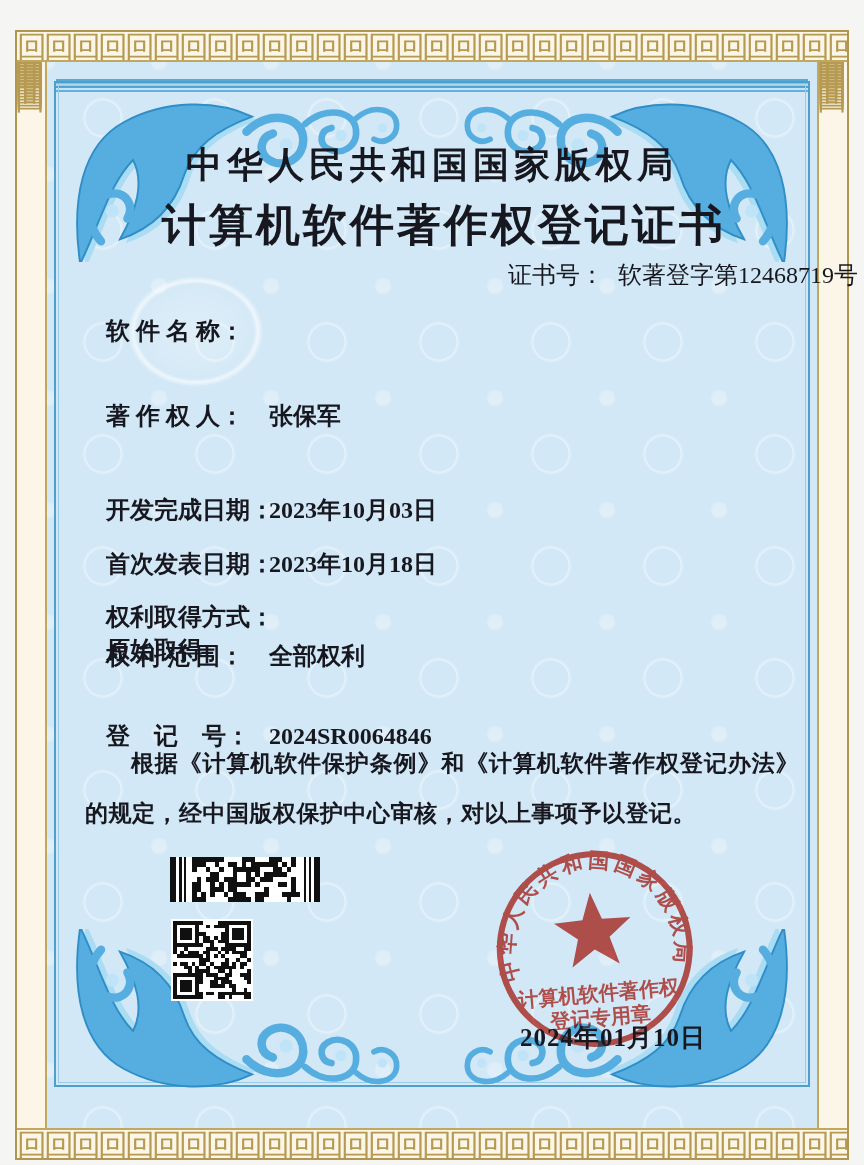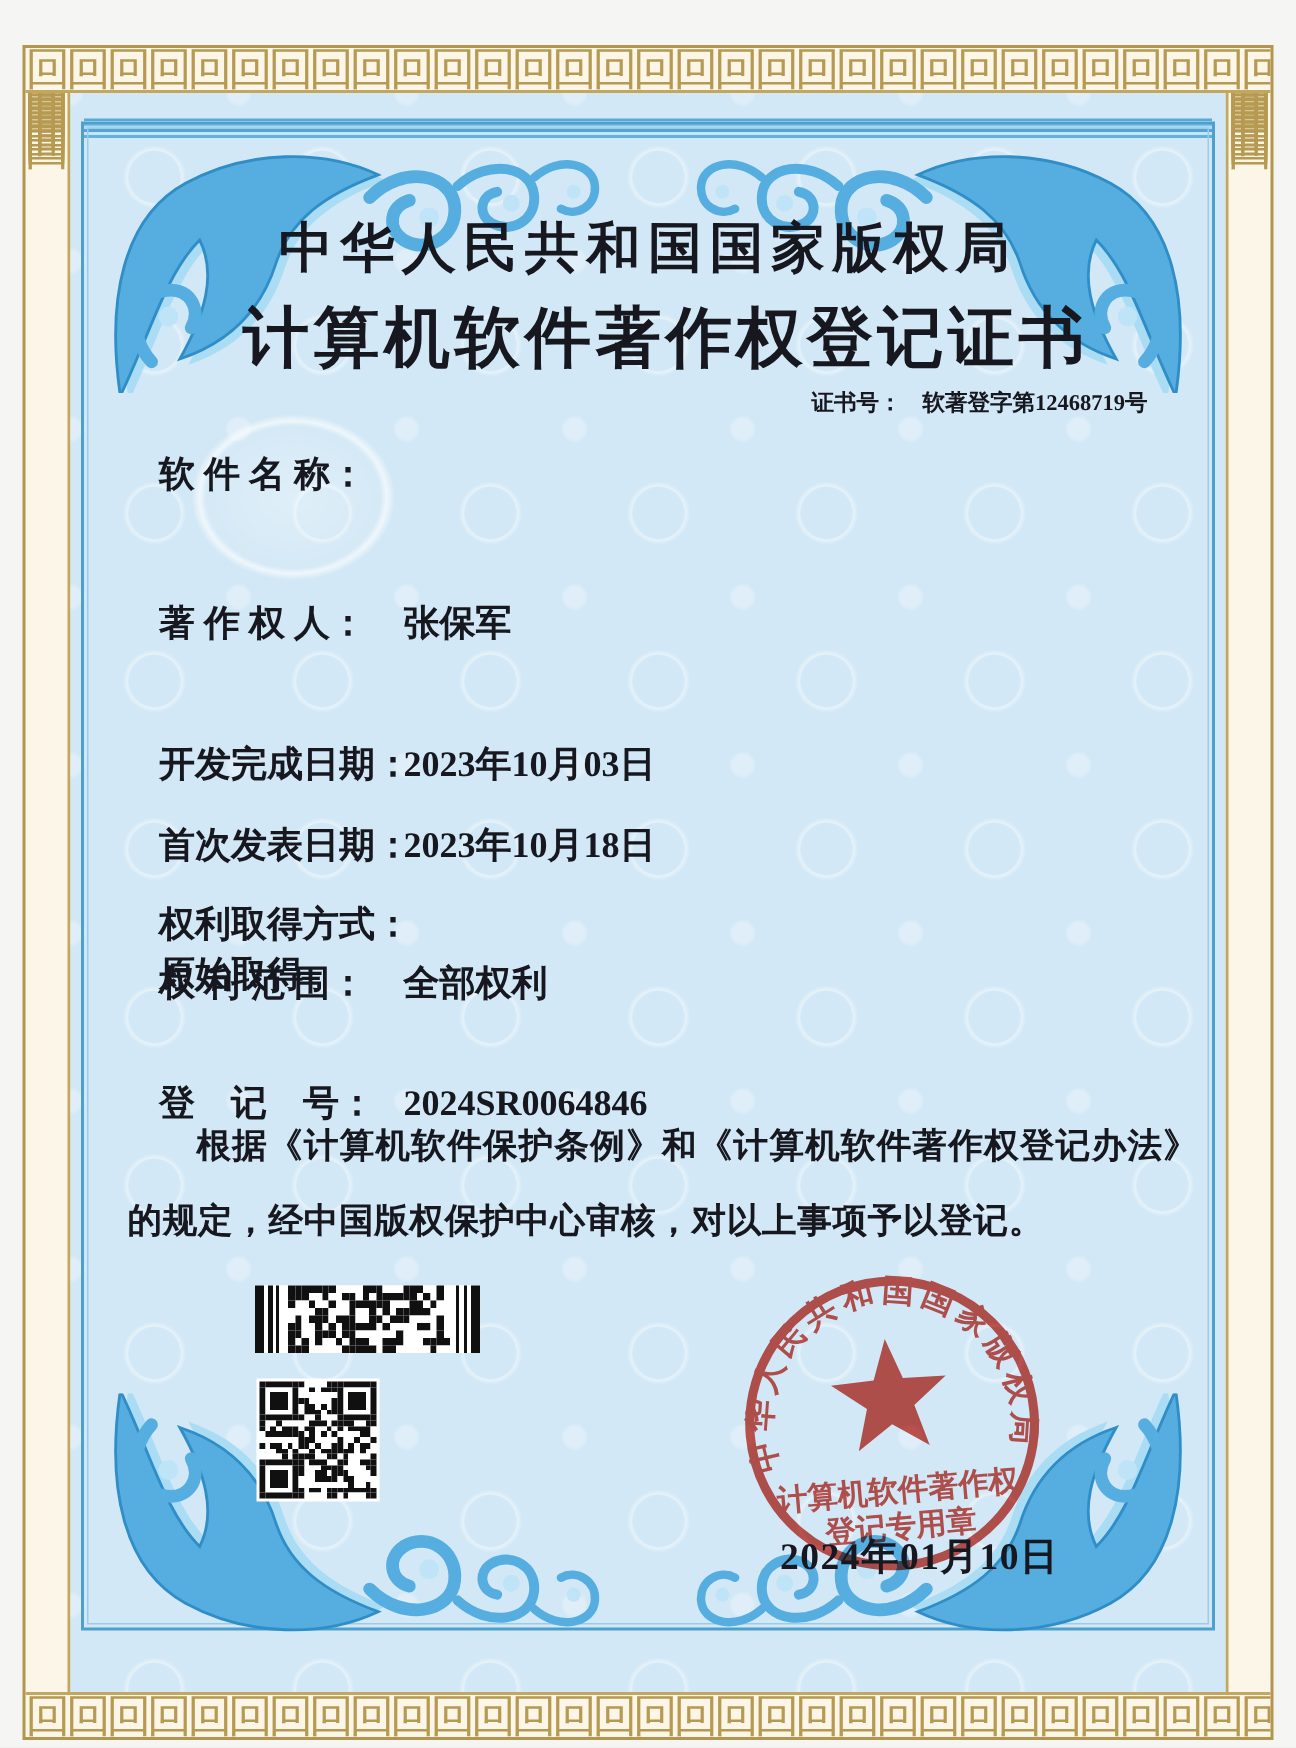--- a/index.html
+++ b/index.html
@@ -38,27 +38,27 @@
   .fl-tr { right:62px; top:92px; transform:scaleX(-1); }
   .fl-bl { left:62px; bottom:66px; transform:scaleY(-1); }
   .fl-br { right:62px; bottom:66px; transform:scale(-1,-1); }
 
   
   .ink { color:#17171f; }
   .authority { position:absolute; left:0; width:100%; top:141px; text-align:center;
     font-size:36px; font-weight:bold; letter-spacing:5px; z-index:2; }
   .doc-title { position:absolute; left:0; width:100%; top:196px; text-align:center;
     font-size:44px; font-weight:bold; letter-spacing:3px; z-index:2;padding-left:24px; }
-  .cert-no { position:absolute; left:541px; top:259px; font-size:15px; font-weight:bold; z-index:2; white-space:nowrap; }
+  .cert-no { position:absolute; left:508px; top:259px; font-size:24px; font-weight:normal; z-index:2; white-space:nowrap; }
   .cert-no .lab { margin-right:14px; }
 
   .row { position:absolute; left:106px; display:flex; font-size:24px; font-weight:bold; z-index:2; line-height:33px; }
   .row .lab { width:163px; flex:none; white-space:pre; }
   .row .val { white-space:pre-line; }
-  .r0 { top:301px;justify-content:space-between; } .r1 { top:400px; } .r2 { top:494px;text-align:center; } .r3 { top:548px;align-items:flex-end; }
+  .r0 { top:315px;justify-content:space-between; } .r1 { top:400px; } .r2 { top:494px;text-align:center; } .r3 { top:548px;align-items:flex-end; }
   .r4 { top:601px;flex-direction:column; } .r5 { top:640px; } .r6 { top:720px;justify-content:space-between; }
 
   .statement { position:absolute; left:85px; top:739px; width:714px; z-index:2;
     font-size:23px; font-weight:bold; line-height:50px; text-indent:2em; text-align:justify; letter-spacing:.5px; }
 
   
   .bc { position:absolute; left:170px; top:857px; width:150px; height:45px; display:flex; background:#fff; z-index:3; }
   .bc-start { width:22px; height:100%;
     background:linear-gradient(90deg,#101010 0 6px,#fff 6px 9px,#101010 9px 12px,#fff 12px 14px,#101010 14px 16px,#fff 16px 22px); }
   .bc-stop { width:20px; height:100%;

